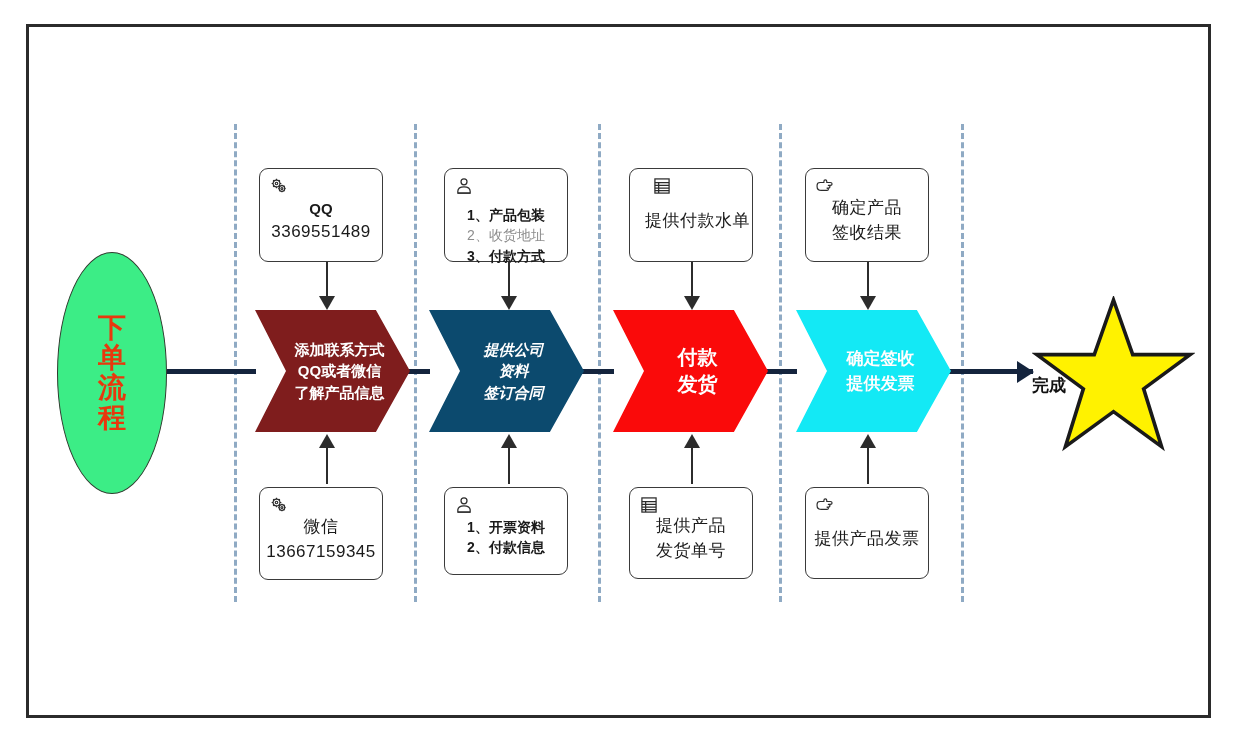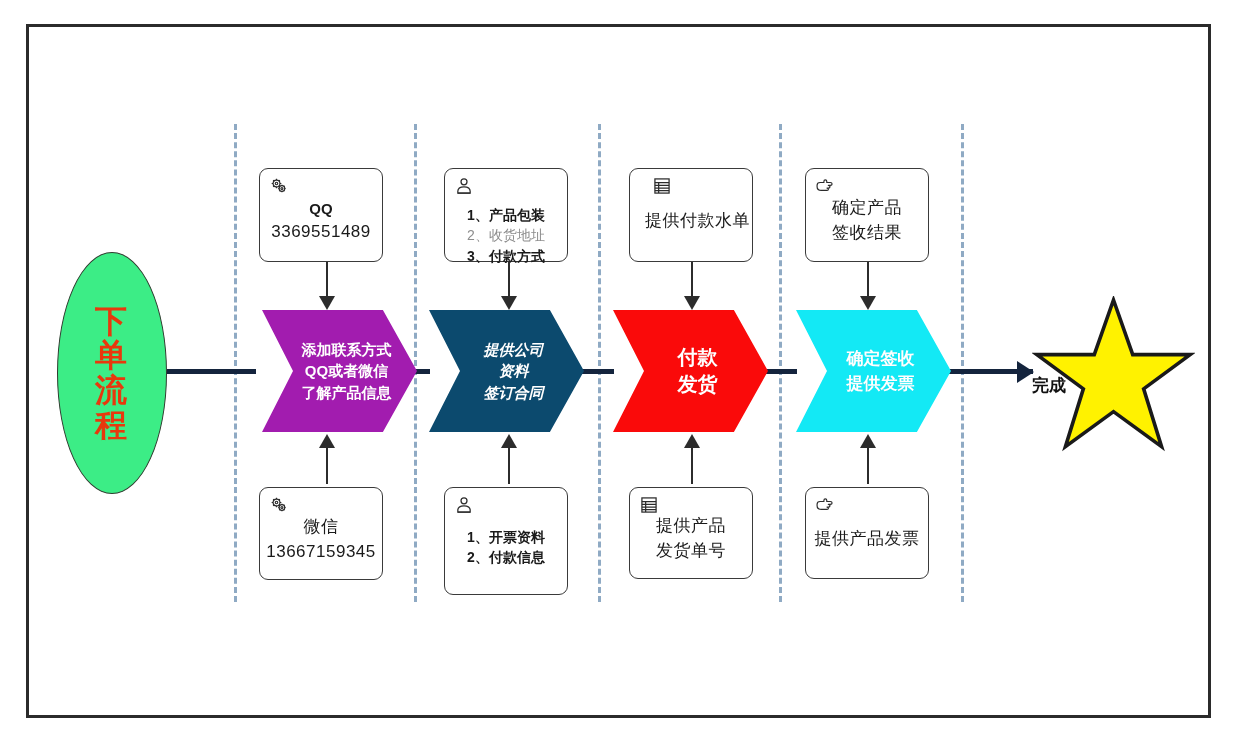--- a/index.html
+++ b/index.html
@@ -38,24 +38,25 @@
     width: 110px; height: 242px;
     border-radius: 50%;
     background: #3ced86;
     border: 1.6px solid #2f3b2f;
     display: flex;
     align-items: center;
     justify-content: center;
   }
   #start-ellipse .txt {
     color: #e8380d;
-    font-size: 32px;
+    font-size: 28px;
     font-weight: bold;
     line-height: 1.08;
     width: 34px;
+    text-align: center;
     letter-spacing: 0;
   }
   
   .spine {
     position: absolute;
     height: 5px;
     background: #14243d;
   }
   .spine-arrow {
     position: absolute;
@@ -198,21 +199,21 @@
     </span>
     <div class="nbody">
       <div class="nline qq">QQ</div>
       <div class="nline big">3369551489</div>
     </div>
   </div>
 
   <div class="tick" style="left:326px; top:262px; height:42px;"></div>
   <div class="tick-head-down" style="left:319px; top:296px;"></div>
 
-  <div class="chevron" style="left:262px; background:#a21caf;">
+  <div class="chevron" style="left:255px; background:#7f1d1d;">
     <div class="ctxt">
       <div>添加联系方式</div>
       <div>QQ或者微信</div>
       <div>了解产品信息</div>
     </div>
   </div>
 
   <div class="tick" style="left:326px; top:438px; height:46px;"></div>
   <div class="tick-head-up" style="left:319px; top:434px;"></div>
 
@@ -259,21 +260,21 @@
     <div class="ctxt">
       <div>提供公司</div>
       <div>资料</div>
       <div>签订合同</div>
     </div>
   </div>
 
   <div class="tick" style="left:508px; top:438px; height:46px;"></div>
   <div class="tick-head-up" style="left:501px; top:434px;"></div>
 
-  <div class="note" style="left:444px; top:487px; height:108px;">
+  <div class="note" style="left:444px; top:487px; height:88px;">
     <span class="icon">
       <svg viewBox="0 0 24 24" width="20" height="20">
         <g fill="none" stroke="#2b2b2b" stroke-width="1.5">
           <circle cx="12" cy="7" r="3.6"></circle>
           <path d="M4.6 20.5v-2.2c0-3.4 3.3-5.4 7.4-5.4s7.4 2 7.4 5.4v2.2z"></path>
           <path d="M4.6 20.5h14.8"></path>
         </g>
       </svg>
     </span>
     <div class="nbody nlist">

